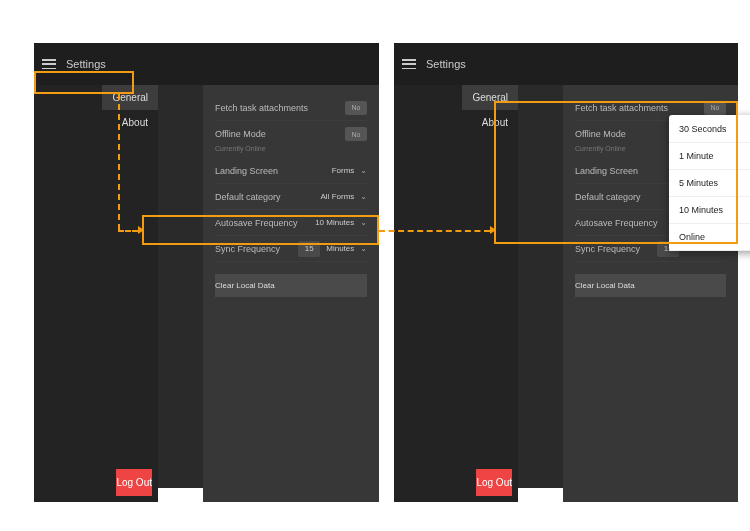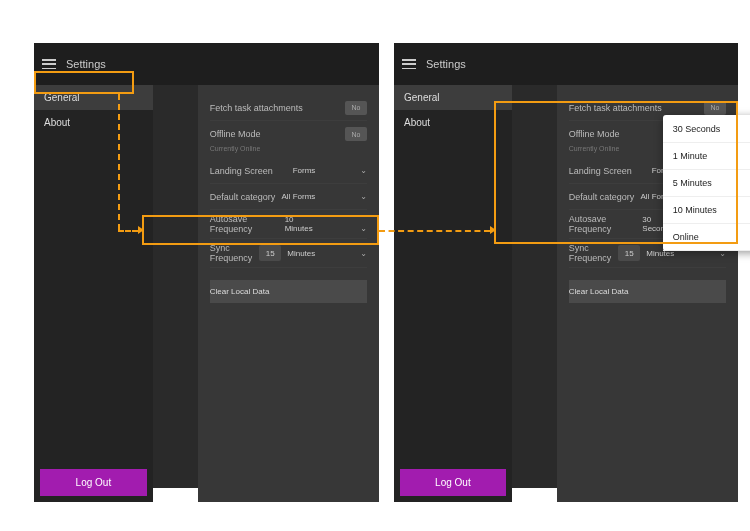--- a/index.html
+++ b/index.html
@@ -4,31 +4,31 @@
 <style>
   * { box-sizing: border-box; margin: 0; padding: 0; font-family: -apple-system, Helvetica, Arial, sans-serif; }
   body { background: #fff; width: 750px; height: 531px; position: relative; overflow: hidden; }
   .screen { position: absolute; background: #2a2a2a; color: #ccc; }
   .screen-a { left: 34px; top: 43px; width: 345px; height: 445px; }
   .screen-b { left: 394px; top: 43px; width: 344px; height: 445px; }
   .header { height: 42px; background: #1e1e1e; display: flex; align-items: center; padding: 0 8px; font-size: 11px; }
   .hamburger { width: 14px; height: 10px; display: flex; flex-direction: column; justify-content: space-between; margin-right: 10px; }
   .hamburger span { display: block; height: 1.5px; background: #ccc; }
   .body { display: flex; height: calc(100% - 28px); }
-  .sidebar { width: 124px; background: #232323; display: flex; flex-direction: column; }
+  .sidebar { width: 124px; background: #232323; display: flex; flex-direction: column; align-items: flex-end; }
   .sidebar-item { padding: 7px 10px; font-size: 10px; color: #ddd; cursor: pointer; }
   .sidebar-item.active { background: #3d3d3d; }
   .sidebar-spacer { flex: 1; }
-  .logout { margin: 6px; background: #a21caf; color: #fff; font-size: 10px; padding: 8px 0; text-align: center; cursor: pointer; }
+  .logout { margin: 6px; background: #ef4444; color: #fff; font-size: 10px; padding: 8px 0; text-align: center; cursor: pointer; }
   .panel { flex: 1; background: #373737; padding: 10px 12px 10px 12px; position: relative; margin-left: 45px; }
   .row { display: flex; align-items: center; justify-content: space-between; min-height: 26px; padding: 4px 0; border-bottom: 1px solid rgba(255,255,255,0.03); }
   .row .label { font-size: 9px; color: #bbb; }
   .sublabel { font-size: 7px; color: #777; margin-top: -2px; margin-bottom: 6px; }
   .switch { width: 22px; height: 14px; background: #555; color: #aaa; font-size: 7px; display: flex; align-items: center; justify-content: center; border-radius: 2px; }
-  .dropdown { display: flex; align-items: flex-end; font-size: 8px; color: #ccc; cursor: pointer; gap: 39px; }
+  .dropdown { display: flex; align-items: flex-end; font-size: 8px; color: #ccc; cursor: pointer; }
   .chev { margin-left: 6px; font-size: 8px; color: #aaa; }
   .numbox { width: 22px; height: 16px; background: #4a4a4a; color: #ccc; font-size: 8px; display: flex; align-items: center; justify-content: center; margin-right: 6px; border-radius: 2px; }
   .sync-right { display: flex; align-items: center; padding-left: 7px; }
   .clear-btn { margin-top: 12px; background: #4a4a4a; color: #ddd; font-size: 8px; text-align: left; padding: 7px 0; cursor: pointer; }
   .highlight-tab { position: absolute; border: 2px solid #f39c12; pointer-events: none; }
   .highlight-row { position: absolute; border: 2px solid #f39c12; pointer-events: none; }
   .dashed-v { position: absolute; border-left: 2px dashed #f39c12; pointer-events: none; }
   .dashed-h { position: absolute; border-top: 2px dashed #f39c12; pointer-events: none; }
   .arrowhead { position: absolute; width: 0; height: 0; pointer-events: none; }
   .arrow-right { border-top: 4px solid transparent; border-bottom: 4px solid transparent; border-left: 6px solid #f39c12; }

